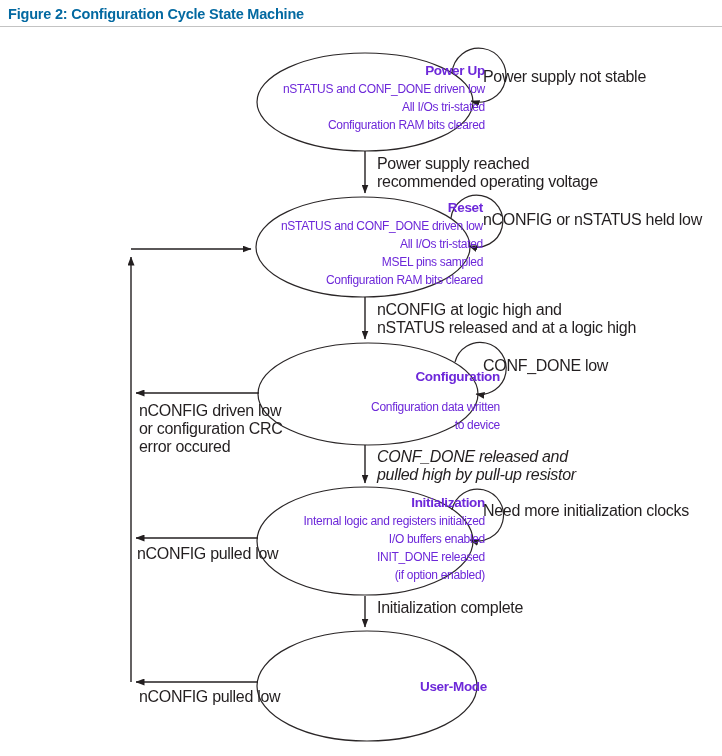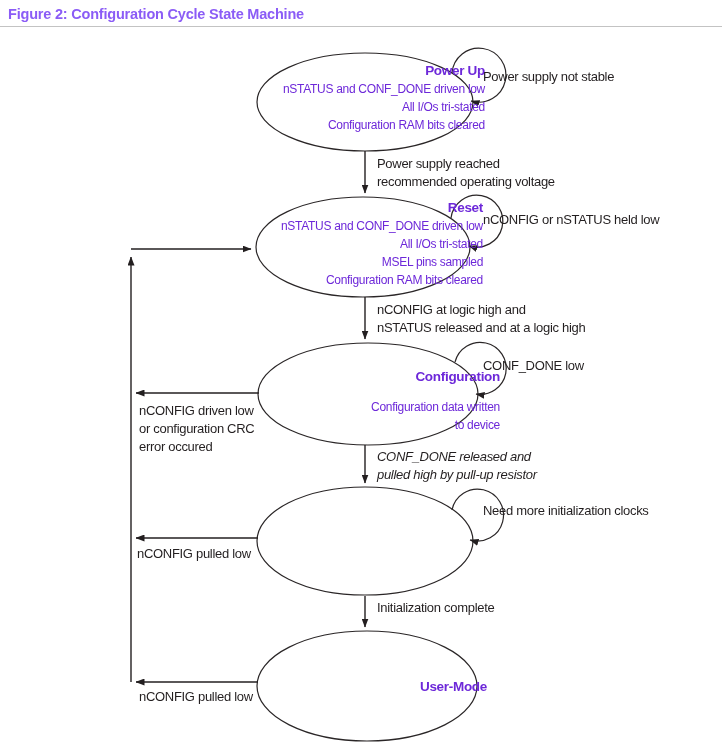--- a/index.html
+++ b/index.html
@@ -7,35 +7,35 @@
     position:relative;
     width:722px;height:756px;
     background:#ffffff;
     font-family:"Liberation Sans","DejaVu Sans",sans-serif;
     color:#231f20;
     overflow:hidden;
   }
   .fig-title{
     position:absolute;left:8px;top:6px;
     font-size:14.5px;font-weight:bold;letter-spacing:-0.2px;
-    color:#8b5cf6;white-space:nowrap;
+    color:#0369a1;white-space:nowrap;
   }
   .fig-rule{
     position:absolute;left:0;top:26px;width:722px;height:1px;
     background:#c3c3c3;
   }
   svg.diagram{position:absolute;left:0;top:0;}
   .state{
     position:absolute;width:240px;text-align:right;
     font-size:12px;line-height:18px;letter-spacing:-0.3px;color:#6d28d9;
   }
   .state-title{font-weight:bold;font-size:13.5px;line-height:19px;}
   .gap{height:12px;}
   .lbl{
-    position:absolute;font-size:13px;line-height:18px;
+    position:absolute;font-size:16px;line-height:18px;
     letter-spacing:-0.3px;color:#231f20;white-space:nowrap;
   }
   .watermark{
     position:absolute;right:13px;top:732px;
     font-size:12.5px;color:#cfcccc;letter-spacing:0.2px;white-space:nowrap;margin-top:29px;
   }
 </style>
 </head>
 <body>
 
@@ -89,20 +89,27 @@
     <div class="state-line">Configuration RAM bits cleared</div>
   </div>
 
   <div class="state" style="left:260px;top:367px;">
     <div class="state-title">Configuration</div>
     <div class="gap"></div>
     <div class="state-line">Configuration data written</div>
     <div class="state-line">to device</div>
   </div>
 
+  <div class="state" style="left:245px;top:493px;">
+    <div class="state-title">Initialization</div>
+    <div class="state-line">Internal logic and registers initialized</div>
+    <div class="state-line">I/O buffers enabled</div>
+    <div class="state-line">INIT_DONE released</div>
+    <div class="state-line">(if option enabled)</div>
+  </div>
 
   <div class="state" style="left:247px;top:677px;">
     <div class="state-title">User-Mode</div>
   </div>
 
   <div class="lbl" style="left:483px;top:68px;">Power supply not stable</div>
   <div class="lbl" style="left:483px;top:211px;text-align:right;">nCONFIG or nSTATUS held low</div>
   <div class="lbl" style="left:483px;top:357px;">CONF_DONE low</div>
   <div class="lbl" style="left:483px;top:502px;">Need more initialization clocks</div>
 

